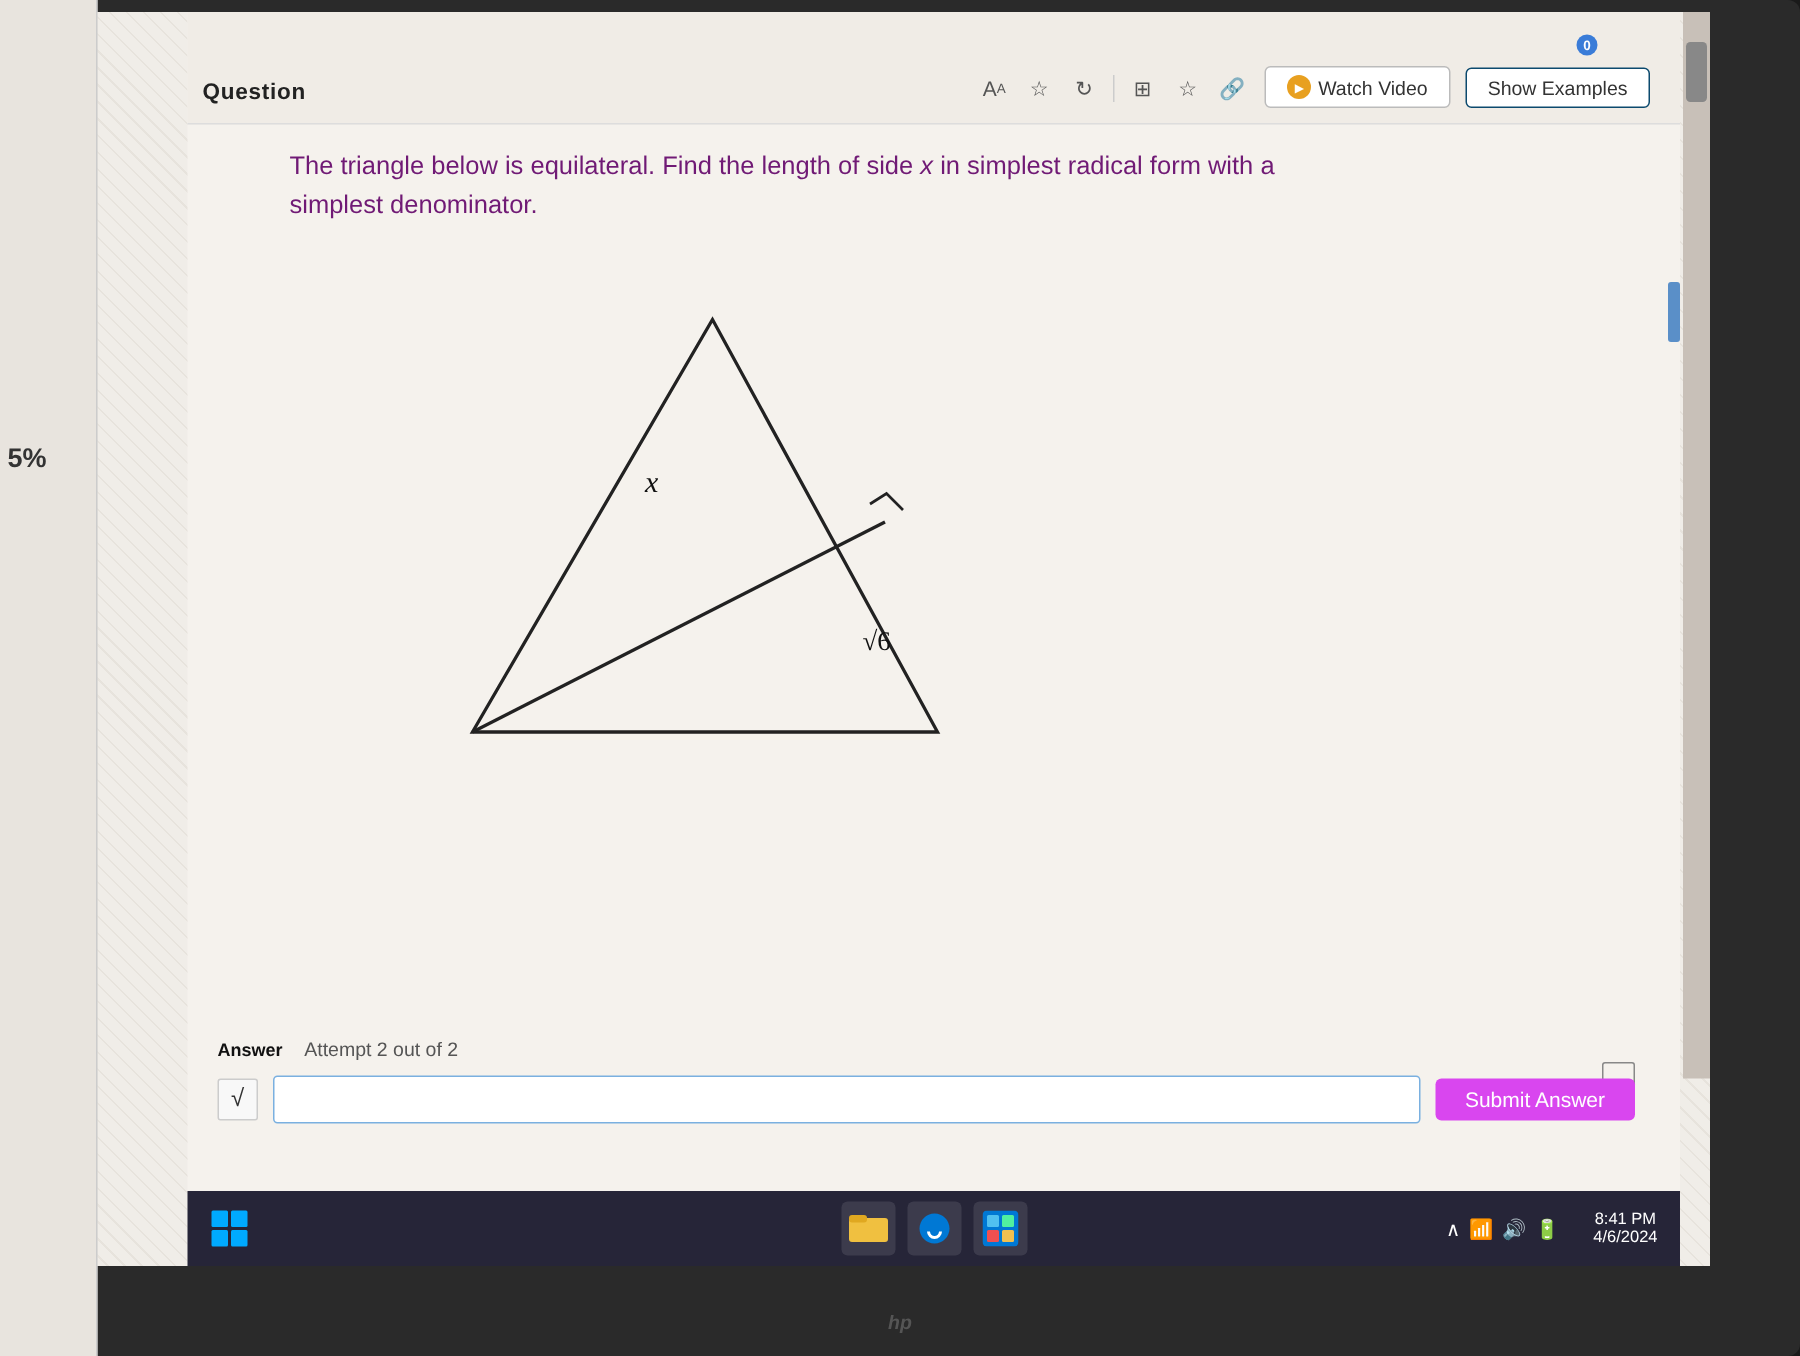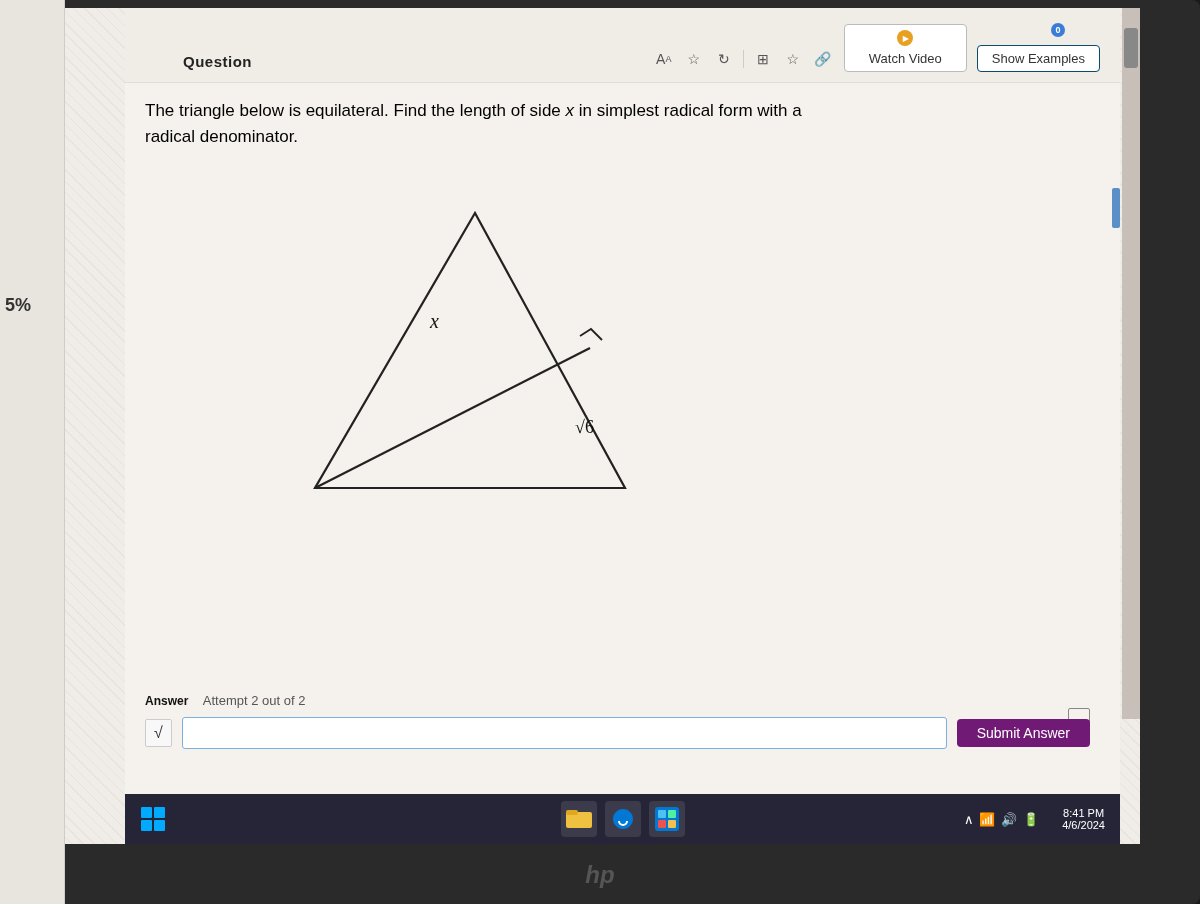--- a/index.html
+++ b/index.html
@@ -132,21 +132,20 @@
     }
 
     .toolbar-left {
       position: absolute;
       left: 10px;
       bottom: 12px;
       font-size: 15px;
       font-weight: bold;
       color: #222;
       letter-spacing: 0.5px;
-      margin-left: 48px;
     }
 
     .toolbar-icons {
       display: flex;
       align-items: center;
       gap: 8px;
       margin-bottom: 2px;
     }
 
     .toolbar-icon {
@@ -160,26 +159,25 @@
       cursor: pointer;
     }
 
     .btn-watch {
       display: flex;
       align-items: center;
       gap: 5px;
       background: white;
       border: 1px solid #bbb;
       border-radius: 4px;
-      padding: 5px 24px;
+      padding: 5px 14px;
       font-size: 13px;
       color: #333;
       cursor: pointer;
       white-space: nowrap;
-      flex-direction: column;
     }
 
     .btn-watch .play-icon {
       width: 16px;
       height: 16px;
       background: #e8a020;
       border-radius: 50%;
       display: flex;
       align-items: center;
       justify-content: center;
@@ -209,22 +207,23 @@
     .question-area {
       position: absolute;
       top: 75px;
       left: 20px;
       right: 50px;
       padding-top: 15px;
     }
 
     .question-text {
       font-size: 17px;
-      color: #000000;
+      color: #701a75;
       line-height: 1.5;
+      margin-left: 48px;
     }
 
     
     .diagram-area {
       position: absolute;
       top: 165px;
       left: 80px;
       width: 520px;
       height: 400px;
     }
@@ -268,21 +267,21 @@
       flex: 1;
       height: 32px;
       border: 1.5px solid #7ab0e0;
       border-radius: 3px;
       background: white;
       padding: 0 8px;
       font-size: 14px;
     }
 
     .submit-btn {
-      background: #701a75;
+      background: #d946ef;
       color: white;
       border: none;
       border-radius: 4px;
       padding: 6px 20px;
       font-size: 14px;
       cursor: pointer;
       white-space: nowrap;
     }
 
     
@@ -363,21 +362,21 @@
       font-size: 13px;
     }
 
     
     .hp-logo {
       position: absolute;
       bottom: 15px;
       left: 50%;
       transform: translateX(-50%);
       color: #555;
-      font-size: 24px;
+      font-size: 13px;
       font-style: italic;
       font-weight: bold;
       z-index: 200;
     }
 
     
     .notif-dot {
       position: absolute;
       top: 15px;
       right: 55px;
@@ -452,21 +451,21 @@
           <span>Show Examples</span>
         </button>
 
         <div class="notif-dot">0</div>
 
       </div>
 
       <div class="question-area">
         <div class="question-text">
           <span>The triangle below is equilateral. Find the length of side <em>x</em> in simplest radical form with a</span><br>
-          <span>radical denominator.</span>
+          <span>simplest denominator.</span>
         </div>
       </div>
 
       <div class="diagram-area">
         <svg class="diagram-svg" viewBox="0 0 520 400">
 
           <polygon points="270,40 110,315 420,315" fill="none" stroke="#222" stroke-width="2.2"></polygon>
 
           <line x1="110" y1="315" x2="385" y2="175" stroke="#222" stroke-width="2.2"></line>
 

